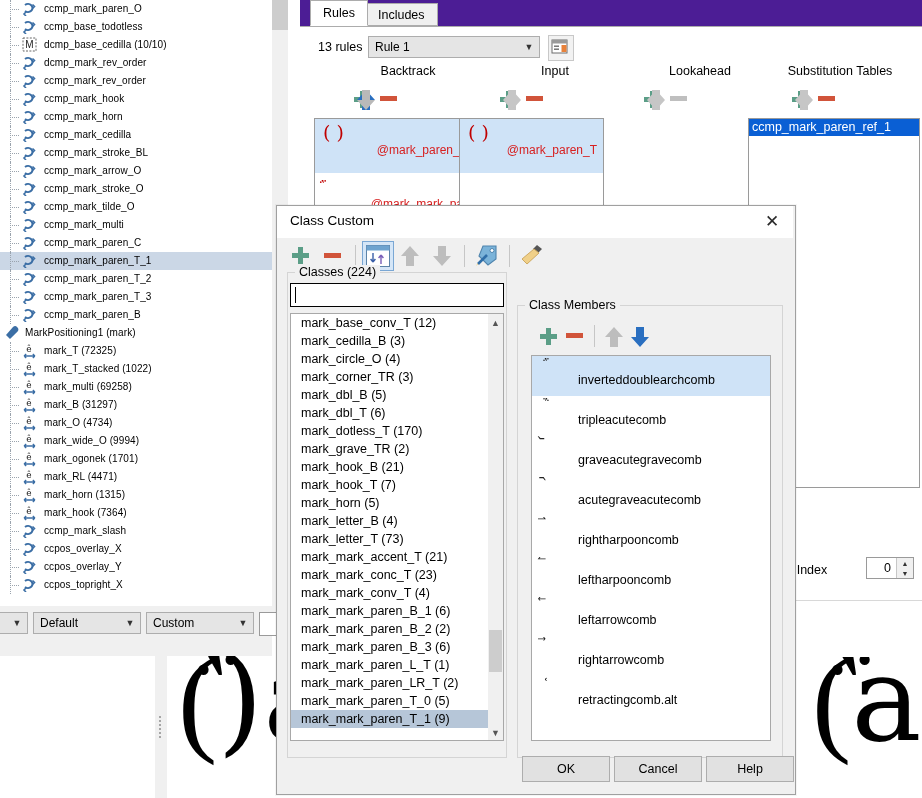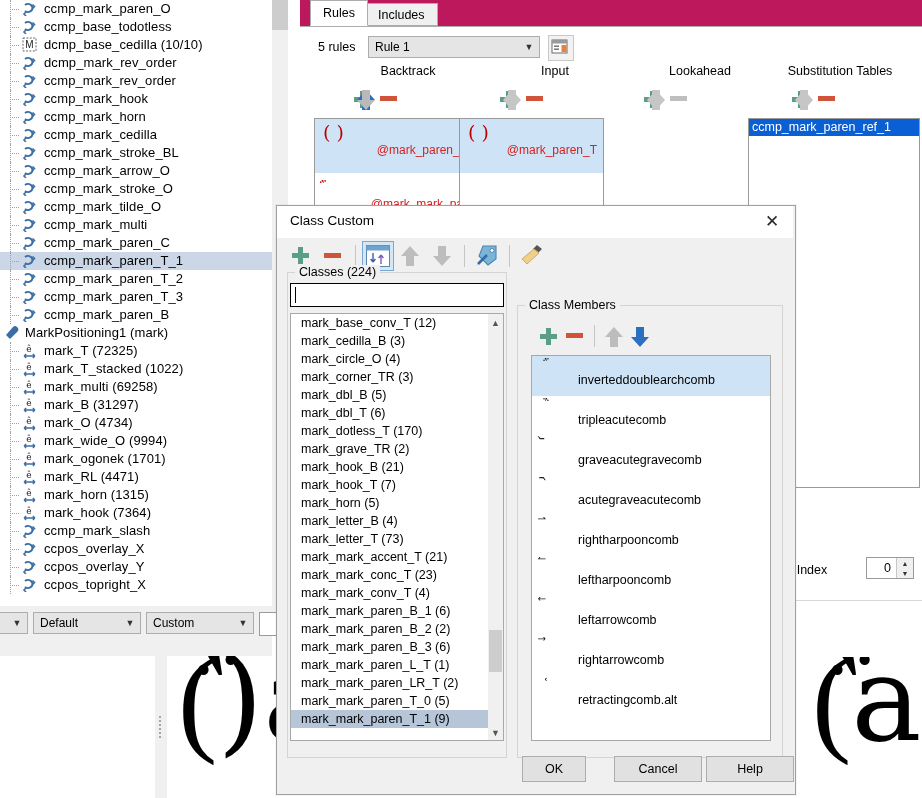--- a/index.html
+++ b/index.html
@@ -14,21 +14,21 @@
 
   
   #tree-panel{left:0;top:0;width:272px;height:614px;background:#fff;overflow:hidden;}
   .tree-row{height:18px;line-height:18px;display:flex;align-items:center;padding-left:4px;white-space:nowrap;}
   .tree-row.sel{background:#cbd7e6;}
   .tree-row.group{padding-left:2px;}
   .dotline{width:18px;height:18px;flex:0 0 18px;position:relative;}
   .dotline:before{content:"";position:absolute;left:6px;top:0;bottom:0;border-left:1px dotted #9aa3ad;}
   .dotline:after{content:"";position:absolute;left:6px;top:9px;width:9px;border-top:1px dotted #9aa3ad;}
   .ticon{width:17px;height:16px;flex:0 0 17px;margin-right:5px;position:relative;}
-  .tlabel{font-size:13px;color:#000;letter-spacing:.1px;}
+  .tlabel{font-size:10px;color:#000;letter-spacing:.1px;}
   .grpicon{width:16px;height:16px;flex:0 0 16px;margin-right:5px;margin-left:2px;}
 
   
   #tree-scroll{left:272px;top:0;width:16px;height:614px;background:#f0f0f0;}
   #tree-thumb{left:272px;top:0;width:16px;height:30px;background:#cdcdcd;}
 
   
   #bottom-left{left:0;top:606px;width:272px;height:50px;background:#f0f0f0;}
   .combo{height:22px;border:1px solid #adadad;background:#e5e5e5;display:flex;align-items:center;
          padding:0 2px 0 6px;font-size:12px;box-sizing:border-box;}
@@ -37,21 +37,21 @@
 
   
   #preview-strip{left:0;top:656px;width:922px;height:142px;background:#ffffff;overflow:hidden;}
   #preview-divider{left:155px;top:656px;width:12px;height:142px;background:#f0f0f0;}
   .grip{position:absolute;left:4px;top:60px;width:3px;height:22px;}
   .grip i{display:block;width:2px;height:2px;background:#a6a6a6;margin-bottom:2px;}
   .glyphbig{position:absolute;font-family:"DejaVu Serif", serif;font-size:118px;line-height:1;color:#000;}
 
   
   #right-panel{left:300px;top:0;width:622px;height:614px;background:#fff;}
-  .tabstrip{position:absolute;left:0;top:0;height:26px;width:622px;border-bottom:1px solid #acacac;background:#be185d;}
+  .tabstrip{position:absolute;left:0;top:0;height:26px;width:622px;border-bottom:1px solid #acacac;background:#4c1d95;}
   .tab{position:absolute;top:0;height:26px;line-height:25px;padding:0 12px;font-size:12.5px;
        box-sizing:border-box;background:#f0f0f0;border:1px solid #acacac;}
   .tab.active{background:#fff;border-bottom:1px solid #fff;z-index:2;}
 
   .colhead{position:absolute;top:64px;font-size:12.5px;text-align:center;}
   .iconrow{position:absolute;top:86px;height:26px;display:flex;align-items:center;}
   .ibtn{width:26px;height:24px;position:relative;display:inline-block;}
   .plus,.minus{position:absolute;}
   .plus{left:4px;top:4px;width:17px;height:17px;}
   .plus:before,.plus:after{content:"";position:absolute;background:#5b9e87;}
@@ -446,21 +446,21 @@
   </span>
 </div>
 
 <div id="right-panel" class="abs">
 
   <div class="tabstrip">
     <div class="tab active" style="left:10px;">Rules</div>
     <div class="tab" style="left:65px;top:3px;height:23px;line-height:22px;">Includes</div>
   </div>
 
-  <div class="abs" style="left:18px;top:40px;font-size:12.5px;">5 rules</div>
+  <div class="abs" style="left:18px;top:40px;font-size:12.5px;">13 rules</div>
   <div class="combo abs" style="left:68px;top:36px;width:172px;">
     <span class="cv">Rule 1</span>
     <span class="carat">▼</span>
   </div>
   <div class="abs" style="left:248px;top:35px;width:24px;height:24px;border:1px solid #c8c8c8;background:#f2f2f2;">
     <svg width="18" height="18" viewBox="0 0 18 18" style="margin:2px 0 0 2px;">
       <rect x="1" y="2" width="15" height="13" fill="#fff" stroke="#6c6c6c"></rect>
       <rect x="1" y="2" width="15" height="3.5" fill="#9a9a9a"></rect>
       <rect x="3" y="7.5" width="5" height="1.4" fill="#6c6c6c"></rect>
       <rect x="3" y="10.5" width="5" height="1.4" fill="#6c6c6c"></rect>
@@ -636,21 +636,21 @@
   <div class="gbox" style="left:10px;top:66px;width:220px;height:486px;">
     <span class="glabel">Classes (224)</span>
   </div>
 
 
   <div class="gbox" style="left:240px;top:99px;width:266px;height:453px;">
     <span class="glabel">Class Members</span>
   </div>
 
   <div id="dlg-buttons">
-    <span class="dbtn" style="left:245px;width:64px;">OK</span>
+    <span class="dbtn" style="left:245px;width:88px;">OK</span>
     <span class="dbtn" style="left:337px;width:88px;">Cancel</span>
     <span class="dbtn" style="left:429px;width:88px;">Help</span>
   </div>
 </div>
 
 <div id="filter-input" class="abs"></div>
 <div id="filter-caret" class="abs"></div>
 <div id="classlist" class="abs">
     <div class="cl-row">mark_base_conv_T (12)</div>
     <div class="cl-row">mark_cedilla_B (3)</div>

